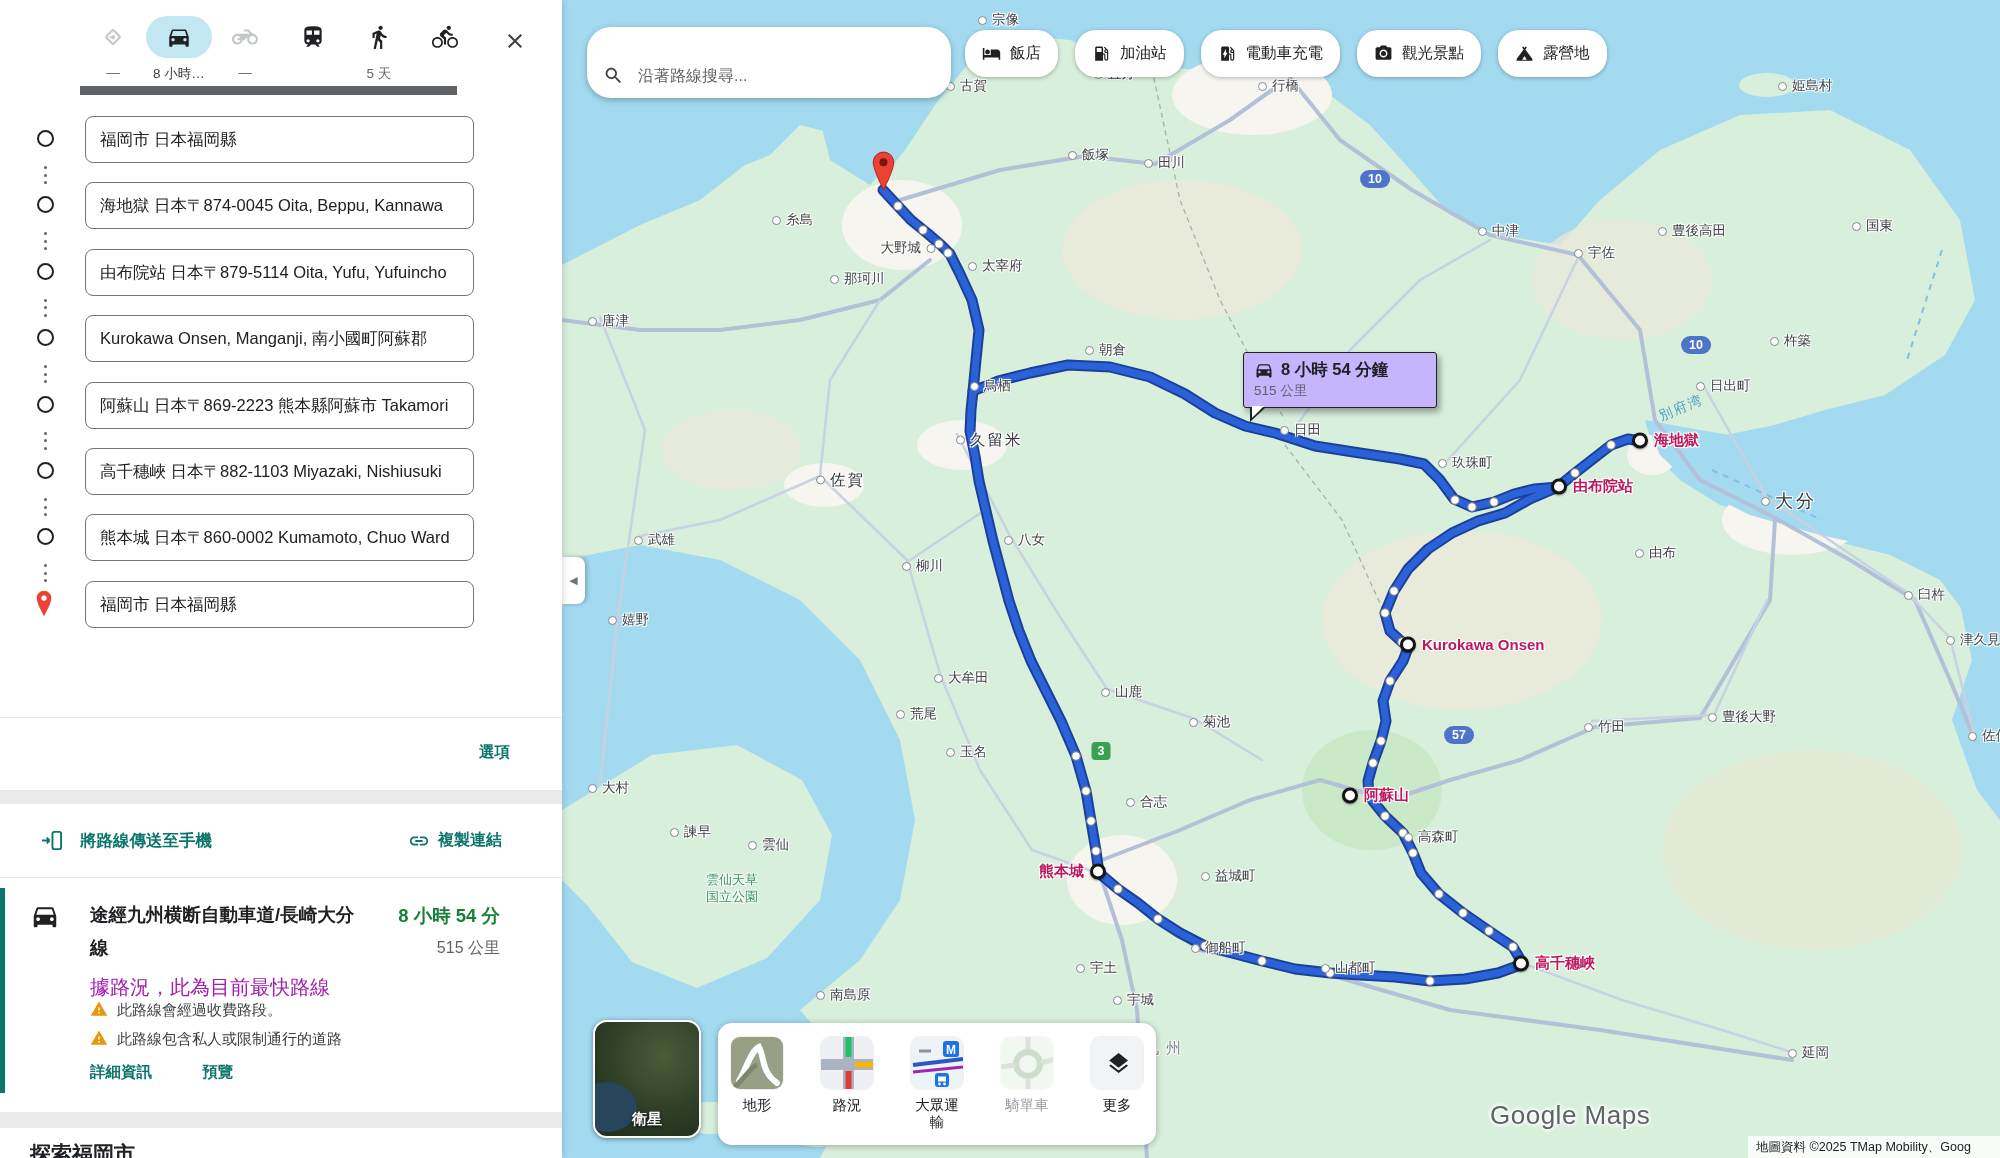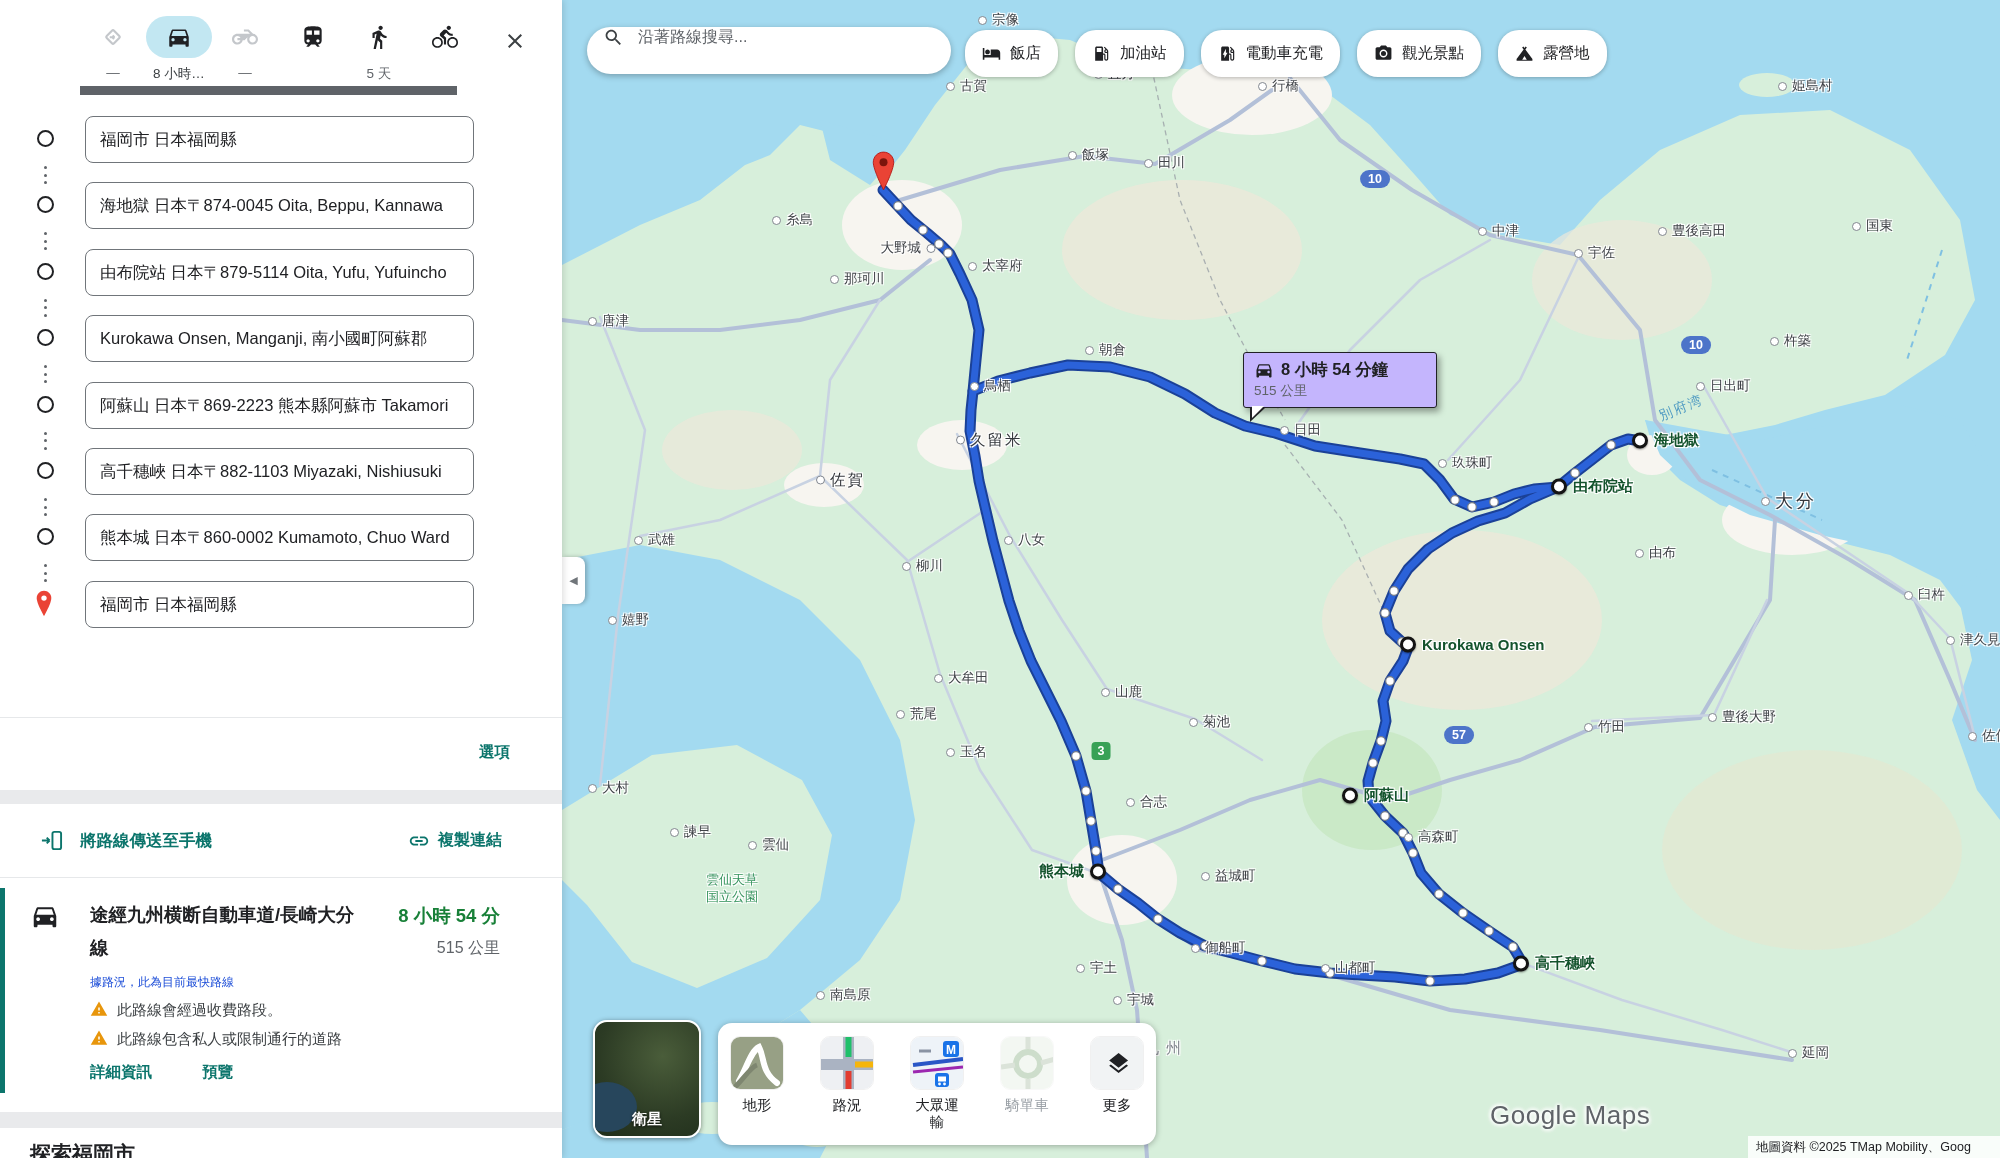--- a/index.html
+++ b/index.html
@@ -32,55 +32,55 @@
   .sendrow{position:absolute;top:826px;left:0;width:562px;height:34px}
   .sendrow .s-ic{position:absolute;left:40px;top:3px;width:23px;height:23px;color:var(--teal,#0c756c)}
   .sendrow .s-lbl{position:absolute;left:80px;top:4px;font-size:16.5px;font-weight:bold;color:var(--teal,#0c756c);cursor:pointer}
   .sendrow .c-ic{position:absolute;left:408px;top:4px;width:22px;height:22px;color:var(--teal,#0c756c)}
   .sendrow .c-lbl{position:absolute;left:438px;top:4px;font-size:16px;font-weight:bold;color:var(--teal,#0c756c);cursor:pointer}
   .cardbar{position:absolute;left:0;top:888px;width:5px;height:205px;background:var(--teal,#0c756c)}
   .car-ic{position:absolute;left:30px;top:901px;width:30px;height:30px;color:#202124}
   .card-title{position:absolute;left:90px;top:898px;width:278px;font-size:18.5px;font-weight:bold;line-height:33px;color:#202124}
   .card-dur{position:absolute;right:62px;top:903px;font-size:18.5px;font-weight:bold;color:var(--green,#188038)}
   .card-dist{position:absolute;right:62px;top:938px;font-size:16px;color:#5f6368}
-  .card-note{position:absolute;left:90px;top:974px;font-size:12px;color:#1d4ed8}
+  .card-note{position:absolute;left:90px;top:974px;font-size:20px;color:#a21caf}
   .warn{position:absolute;left:90px;font-size:15px;color:#3c4043}
   .warn svg{width:18px;height:18px;vertical-align:-3px;margin-right:9px;color:var(--warn,#e8960c)}
   .card-links{position:absolute;left:90px;top:1062px;font-size:15.5px;font-weight:bold;color:var(--teal,#0c756c)}
   .card-links span{cursor:pointer}
   .card-links .sp2{margin-left:46px}
   .cutline{position:absolute;left:30px;top:1140px;font-size:21px;font-weight:bold;color:#202124;white-space:nowrap}
   
   #map{position:absolute;left:562px;top:0;width:1438px;height:1158px;background:#a3daf0;overflow:hidden}
   #basemap{position:absolute;left:0;top:0}
   .town{position:absolute;display:flex;align-items:center;gap:5px;font-size:13.5px;color:#3f4247;white-space:nowrap;
     text-shadow:-1px -1px 0 #fff,1px -1px 0 #fff,-1px 1px 0 #fff,1px 1px 0 #fff,0 0 3px #fff;transform:translate(-4px,-50%);z-index:5}
   .town .dot{width:9px;height:9px;border:1.5px solid #82878f;background:#fff;border-radius:50%;box-sizing:border-box;flex:0 0 auto}
   .town.city{font-size:15.5px;letter-spacing:2px;color:#34373c}
   .town.city-lg{font-size:18px;letter-spacing:3px;color:#34373c}
   .town.region{font-size:15px;letter-spacing:7px;color:#7d828a}
   .town.water{color:#4e9ac2;font-size:13.5px;letter-spacing:2px;transform:translate(-4px,-50%) rotate(-22deg);text-shadow:none}
   .town.park{color:#35935d;font-size:13px;white-space:pre-line;text-align:center;line-height:17px}
-  .rstop{position:absolute;display:flex;align-items:center;gap:6px;font-size:15px;font-weight:bold;color:#14532d;white-space:nowrap;
+  .rstop{position:absolute;display:flex;align-items:center;gap:6px;font-size:15px;font-weight:bold;color:#be185d;white-space:nowrap;
     text-shadow:-1px -1px 0 #fff,1px -1px 0 #fff,-1px 1px 0 #fff,1px 1px 0 #fff,0 0 3px #fff;z-index:6;cursor:pointer}
   .rstop .ring{width:16px;height:16px;border:3.5px solid #141414;background:#fff;border-radius:50%;box-sizing:border-box;flex:0 0 auto;box-shadow:0 1px 2px rgba(0,0,0,.4)}
   .rstop.l{flex-direction:row-reverse}
   .shield{position:absolute;transform:translate(-50%,-50%);color:#fff;font-size:12.5px;font-weight:bold;padding:2px 8px;border-radius:10px;z-index:4}
   .shield.blue{background:#4d74c9}
   .shield.green{background:#38a156;border-radius:4px;padding:2px 6px}
   .startpin{position:absolute;z-index:7;cursor:pointer}
   .ttip{position:absolute;left:681px;top:352px;width:172px;background:#c4b5fd;border:1.5px solid #202124;border-radius:3px;
     box-shadow:3px 4px 6px rgba(0,0,0,.35);padding:6px 10px 7px;z-index:14;cursor:pointer}
   .ttip .d{font-size:16.5px;font-weight:bold;color:#202124;display:flex;gap:7px;align-items:center}
   .ttip .d svg{width:20px;height:20px}
   .ttip .k{font-size:13.5px;color:#5f6368;margin-top:1px}
   .ttip:after{content:"";position:absolute;left:6px;bottom:-15px;border-top:15px solid #202124;border-right:16px solid transparent}
   .ttip:before{content:"";position:absolute;left:8px;bottom:-11px;border-top:12px solid #fff;border-right:12px solid transparent;z-index:2}
   .sbar{position:absolute;left:25px;top:27px;width:332px;height:47px;background:#fff;border-radius:24px;
-    box-shadow:0 2px 6px rgba(0,0,0,.28);display:flex;align-items:flex-start;padding:0 16px;gap:12px;z-index:12}
+    box-shadow:0 2px 6px rgba(0,0,0,.28);display:flex;align-items:flex-end;padding:12px 16px;gap:12px;z-index:12}
   .sbar svg{width:21px;height:21px;color:#3c4043;flex:0 0 auto}
   .sbar input{border:0;outline:0;font-size:16px;color:#5f6368;width:100%;font-family:inherit;background:transparent}
   .sbar input::placeholder{color:#5f6368;opacity:1}
   .chips{position:absolute;left:403px;top:30px;display:flex;gap:17px;z-index:12}
   .chip{height:47px;background:#fff;border-radius:21px;box-shadow:0 1px 4px rgba(0,0,0,.28);display:flex;align-items:center;
     gap:9px;padding:0 17px;font-size:15.5px;color:#202124;white-space:nowrap;cursor:pointer}
   .chip svg{width:19px;height:19px}
   .collapse{position:absolute;left:0;top:557px;width:23px;height:47px;background:#fff;border-radius:0 8px 8px 0;
     box-shadow:2px 0 4px rgba(0,0,0,.25);display:flex;align-items:center;justify-content:center;color:#70757a;font-size:11px;z-index:12;cursor:pointer}
   .sat{position:absolute;left:31px;top:1020px;width:104px;height:114px;border-radius:14px;border:2.5px solid #fff;

